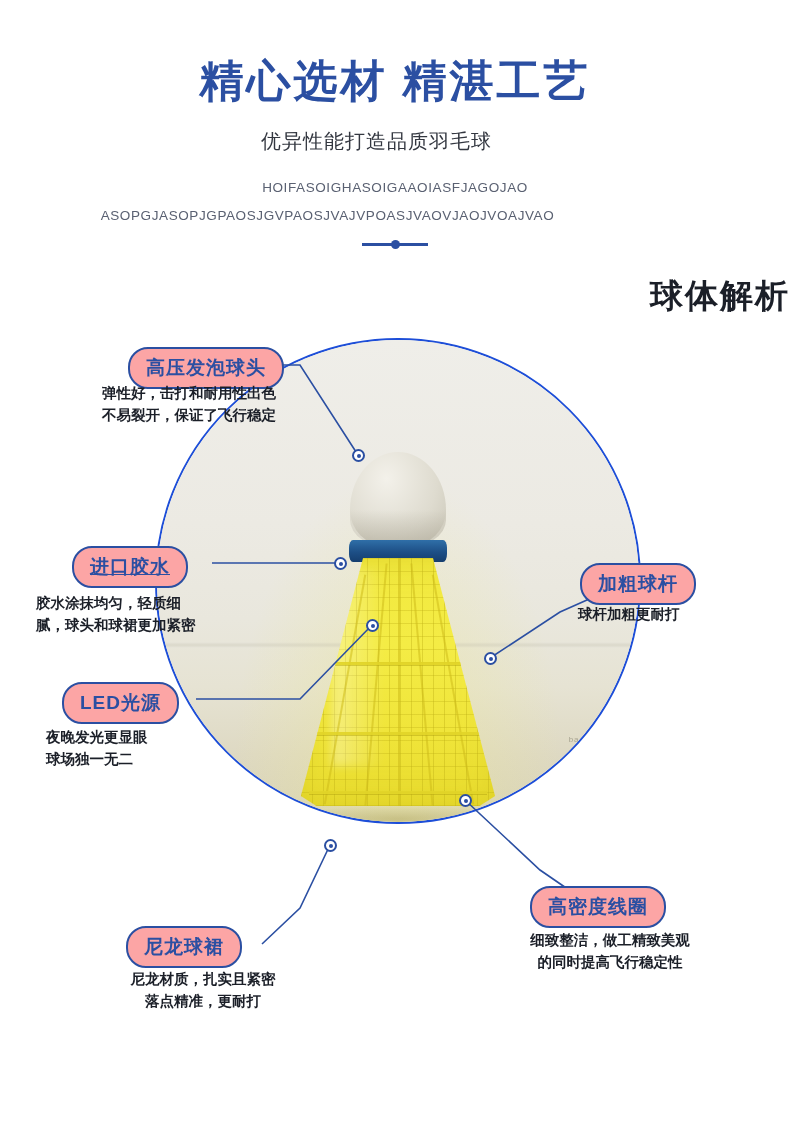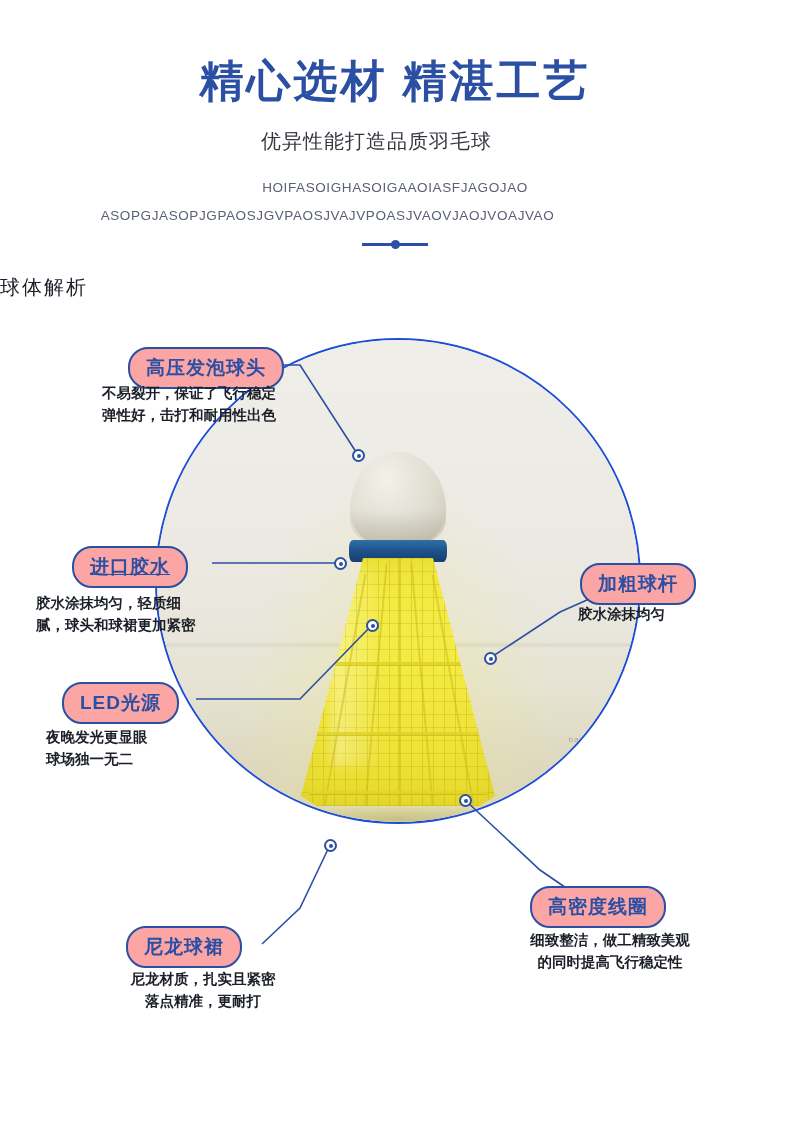--- a/index.html
+++ b/index.html
@@ -80,23 +80,23 @@
     width: 9px;
     height: 9px;
     background: #2b4fa2;
     border-radius: 50%;
   }
   .section-title {
     position: absolute;
     top: 274px;
     left: 0;
     width: 790px;
-    text-align: left;
-    font-size: 20px;
-    font-weight: normal;
+    text-align: right;
+    font-size: 33px;
+    font-weight: bold;
     color: #1b1f28;
     letter-spacing: 2px;
   }
 
   
   .photo-wrap {
     position: absolute;
     left: 155px;
     top: 338px;
     width: 490px;
@@ -342,22 +342,22 @@
       <path d="M262,944 L300,908 L330,845"></path>
 
       <path d="M596,596 L560,612 L490,658"></path>
 
       <path d="M588,903 L540,870 L465,800"></path>
     </g>
   </svg>
 
   <div class="tag" style="left:128px; top:347px;">高压发泡球头</div>
   <div class="desc" style="left:102px; top:382px;">
+    <div>弹性好，击打和耐用性出色</div>
     <div>不易裂开，保证了飞行稳定</div>
-    <div>弹性好，击打和耐用性出色</div>
   </div>
   <div class="dot" style="left:352px; top:449px;"></div>
 
   <div class="tag" style="left:72px; top:546px;text-decoration:underline;">进口胶水</div>
   <div class="desc" style="left:36px; top:592px;">
     <div>胶水涂抹均匀，轻质细</div>
     <div>腻，球头和球裙更加紧密</div>
   </div>
   <div class="dot" style="left:334px; top:557px;"></div>
 
@@ -370,21 +370,21 @@
 
   <div class="tag" style="left:126px; top:926px;">尼龙球裙</div>
   <div class="desc center" style="left:108px; top:968px; width:190px;">
     <div>尼龙材质，扎实且紧密</div>
     <div>落点精准，更耐打</div>
   </div>
   <div class="dot" style="left:324px; top:839px;"></div>
 
   <div class="tag" style="left:580px; top:563px;">加粗球杆</div>
   <div class="desc" style="left:578px; top:603px;">
-    <div>胶水涂抹均匀</div>
+    <div>球杆加粗更耐打</div>
   </div>
   <div class="dot" style="left:484px; top:652px;"></div>
 
   <div class="tag" style="left:530px; top:886px;">高密度线圈</div>
   <div class="desc center" style="left:500px; top:929px; width:220px;">
     <div>细致整洁，做工精致美观</div>
     <div>的同时提高飞行稳定性</div>
   </div>
   <div class="dot" style="left:459px; top:794px;"></div>
 

